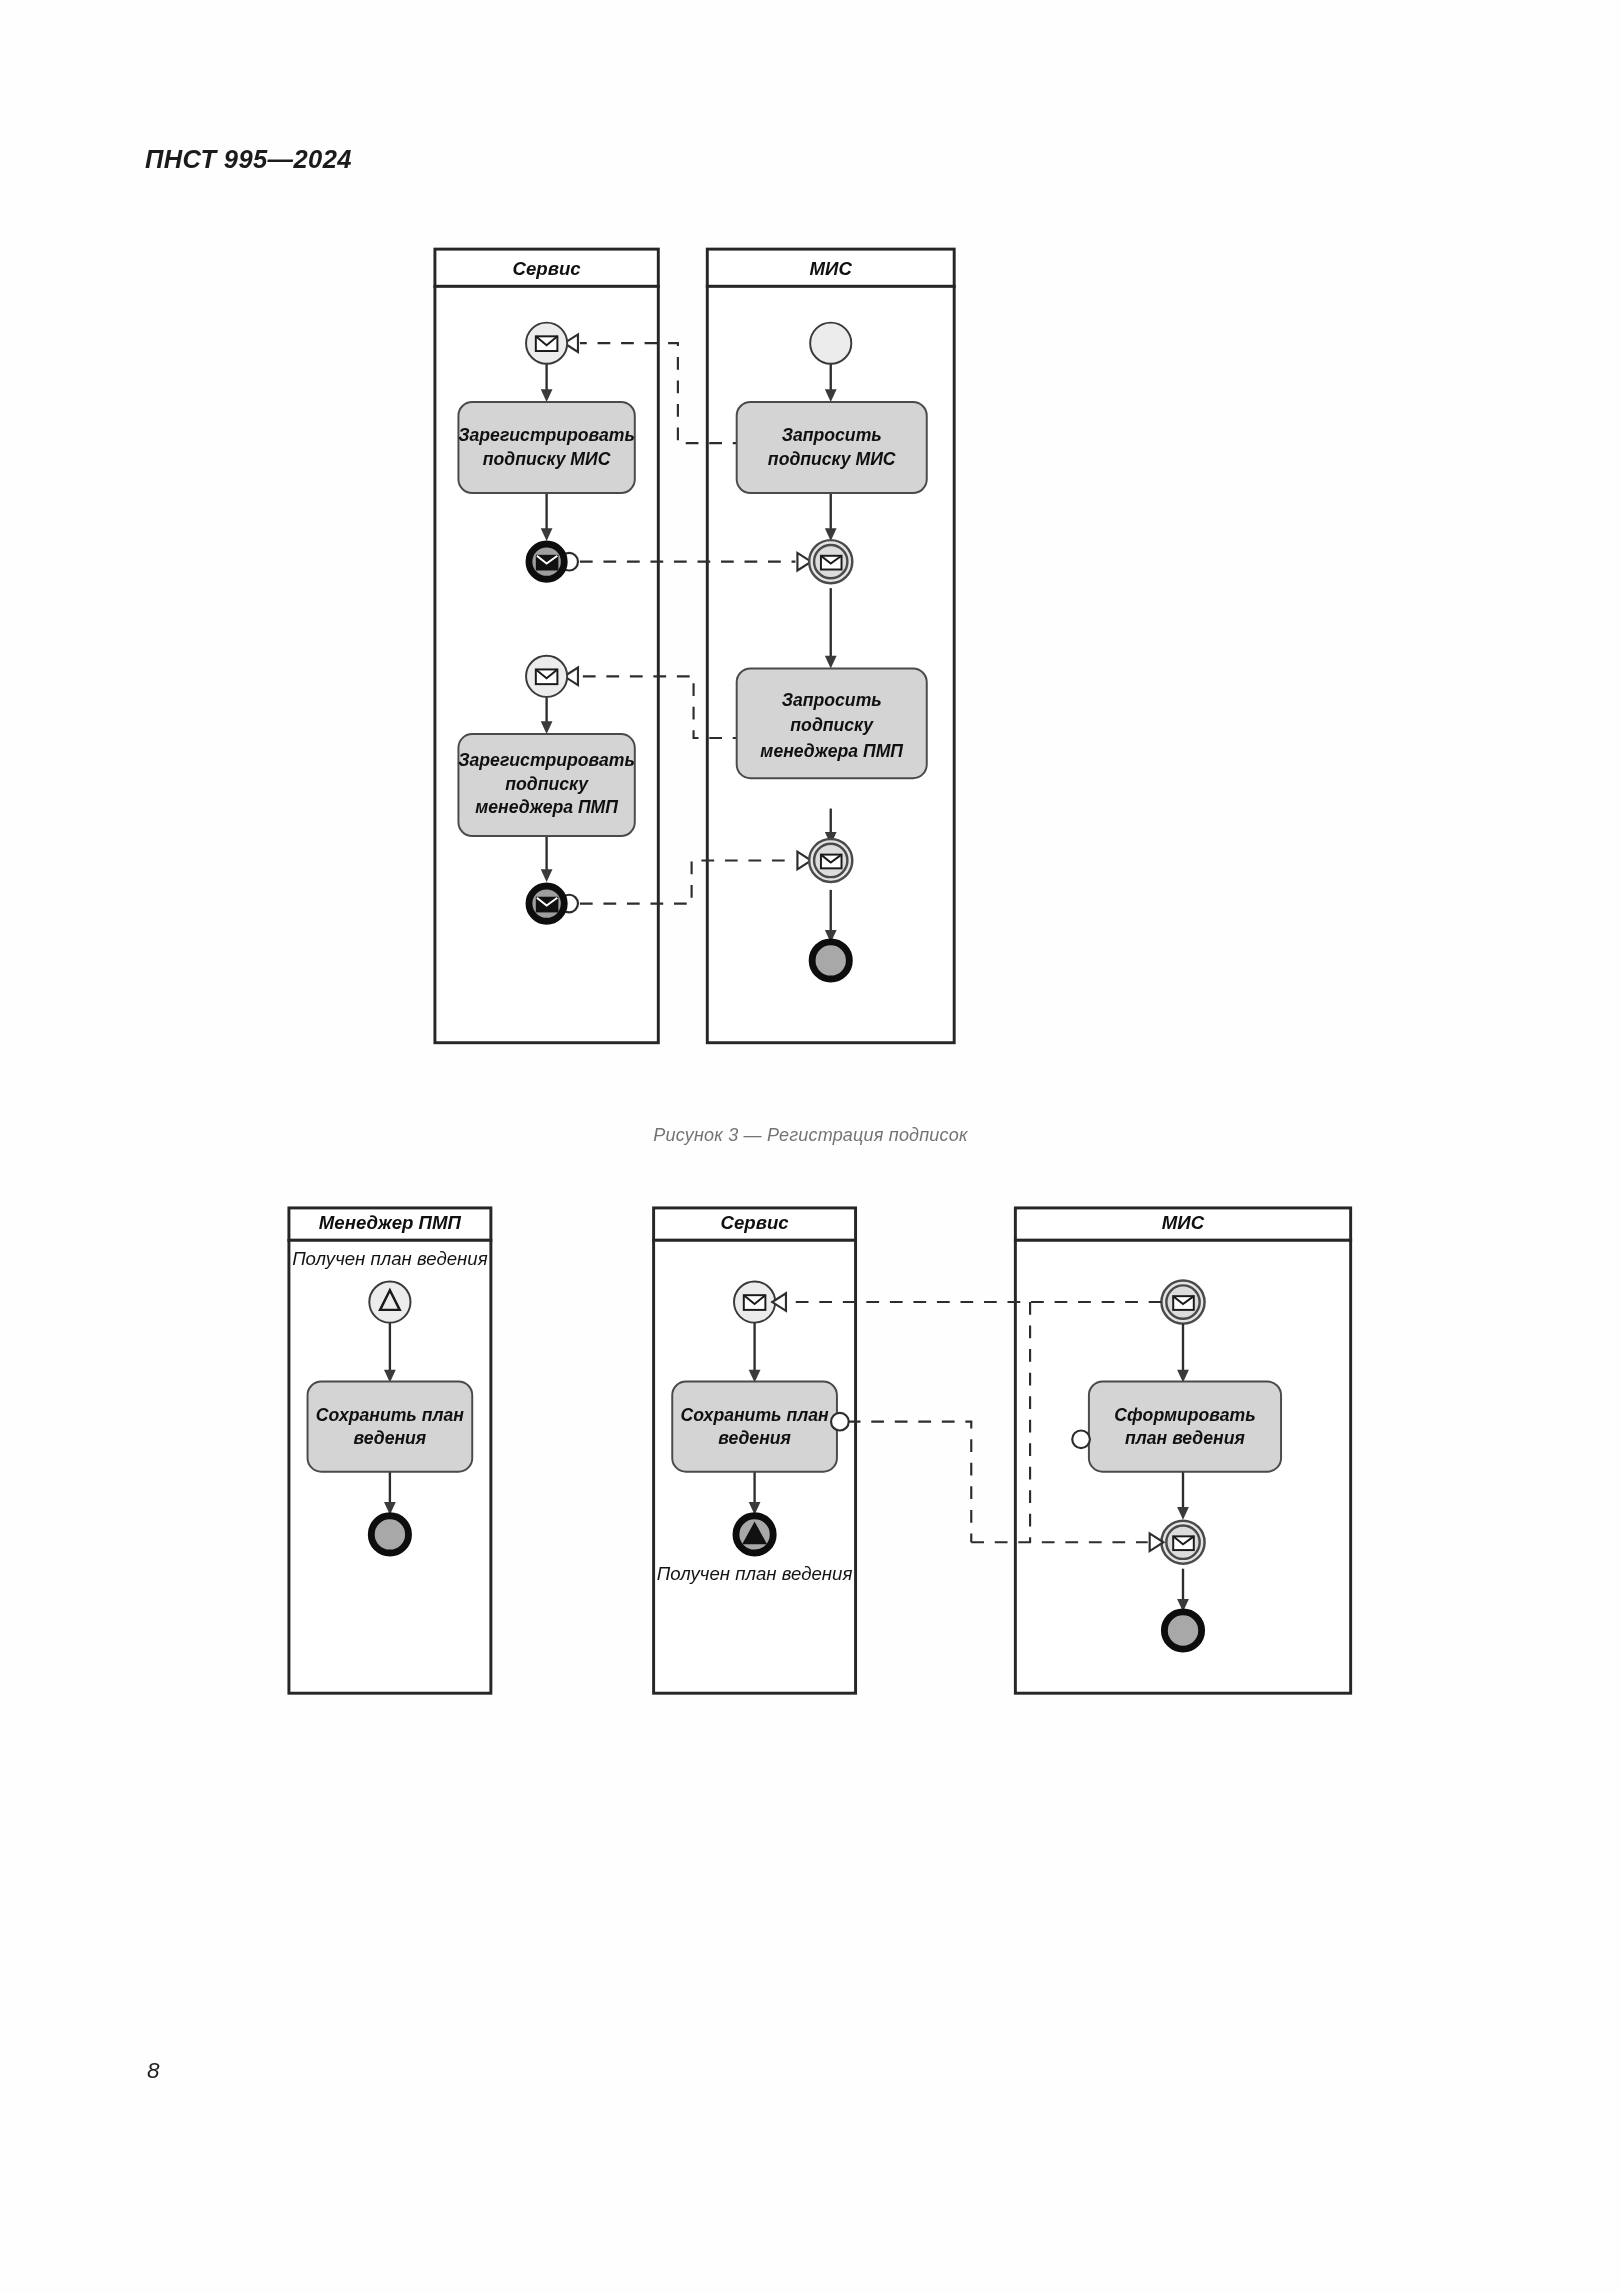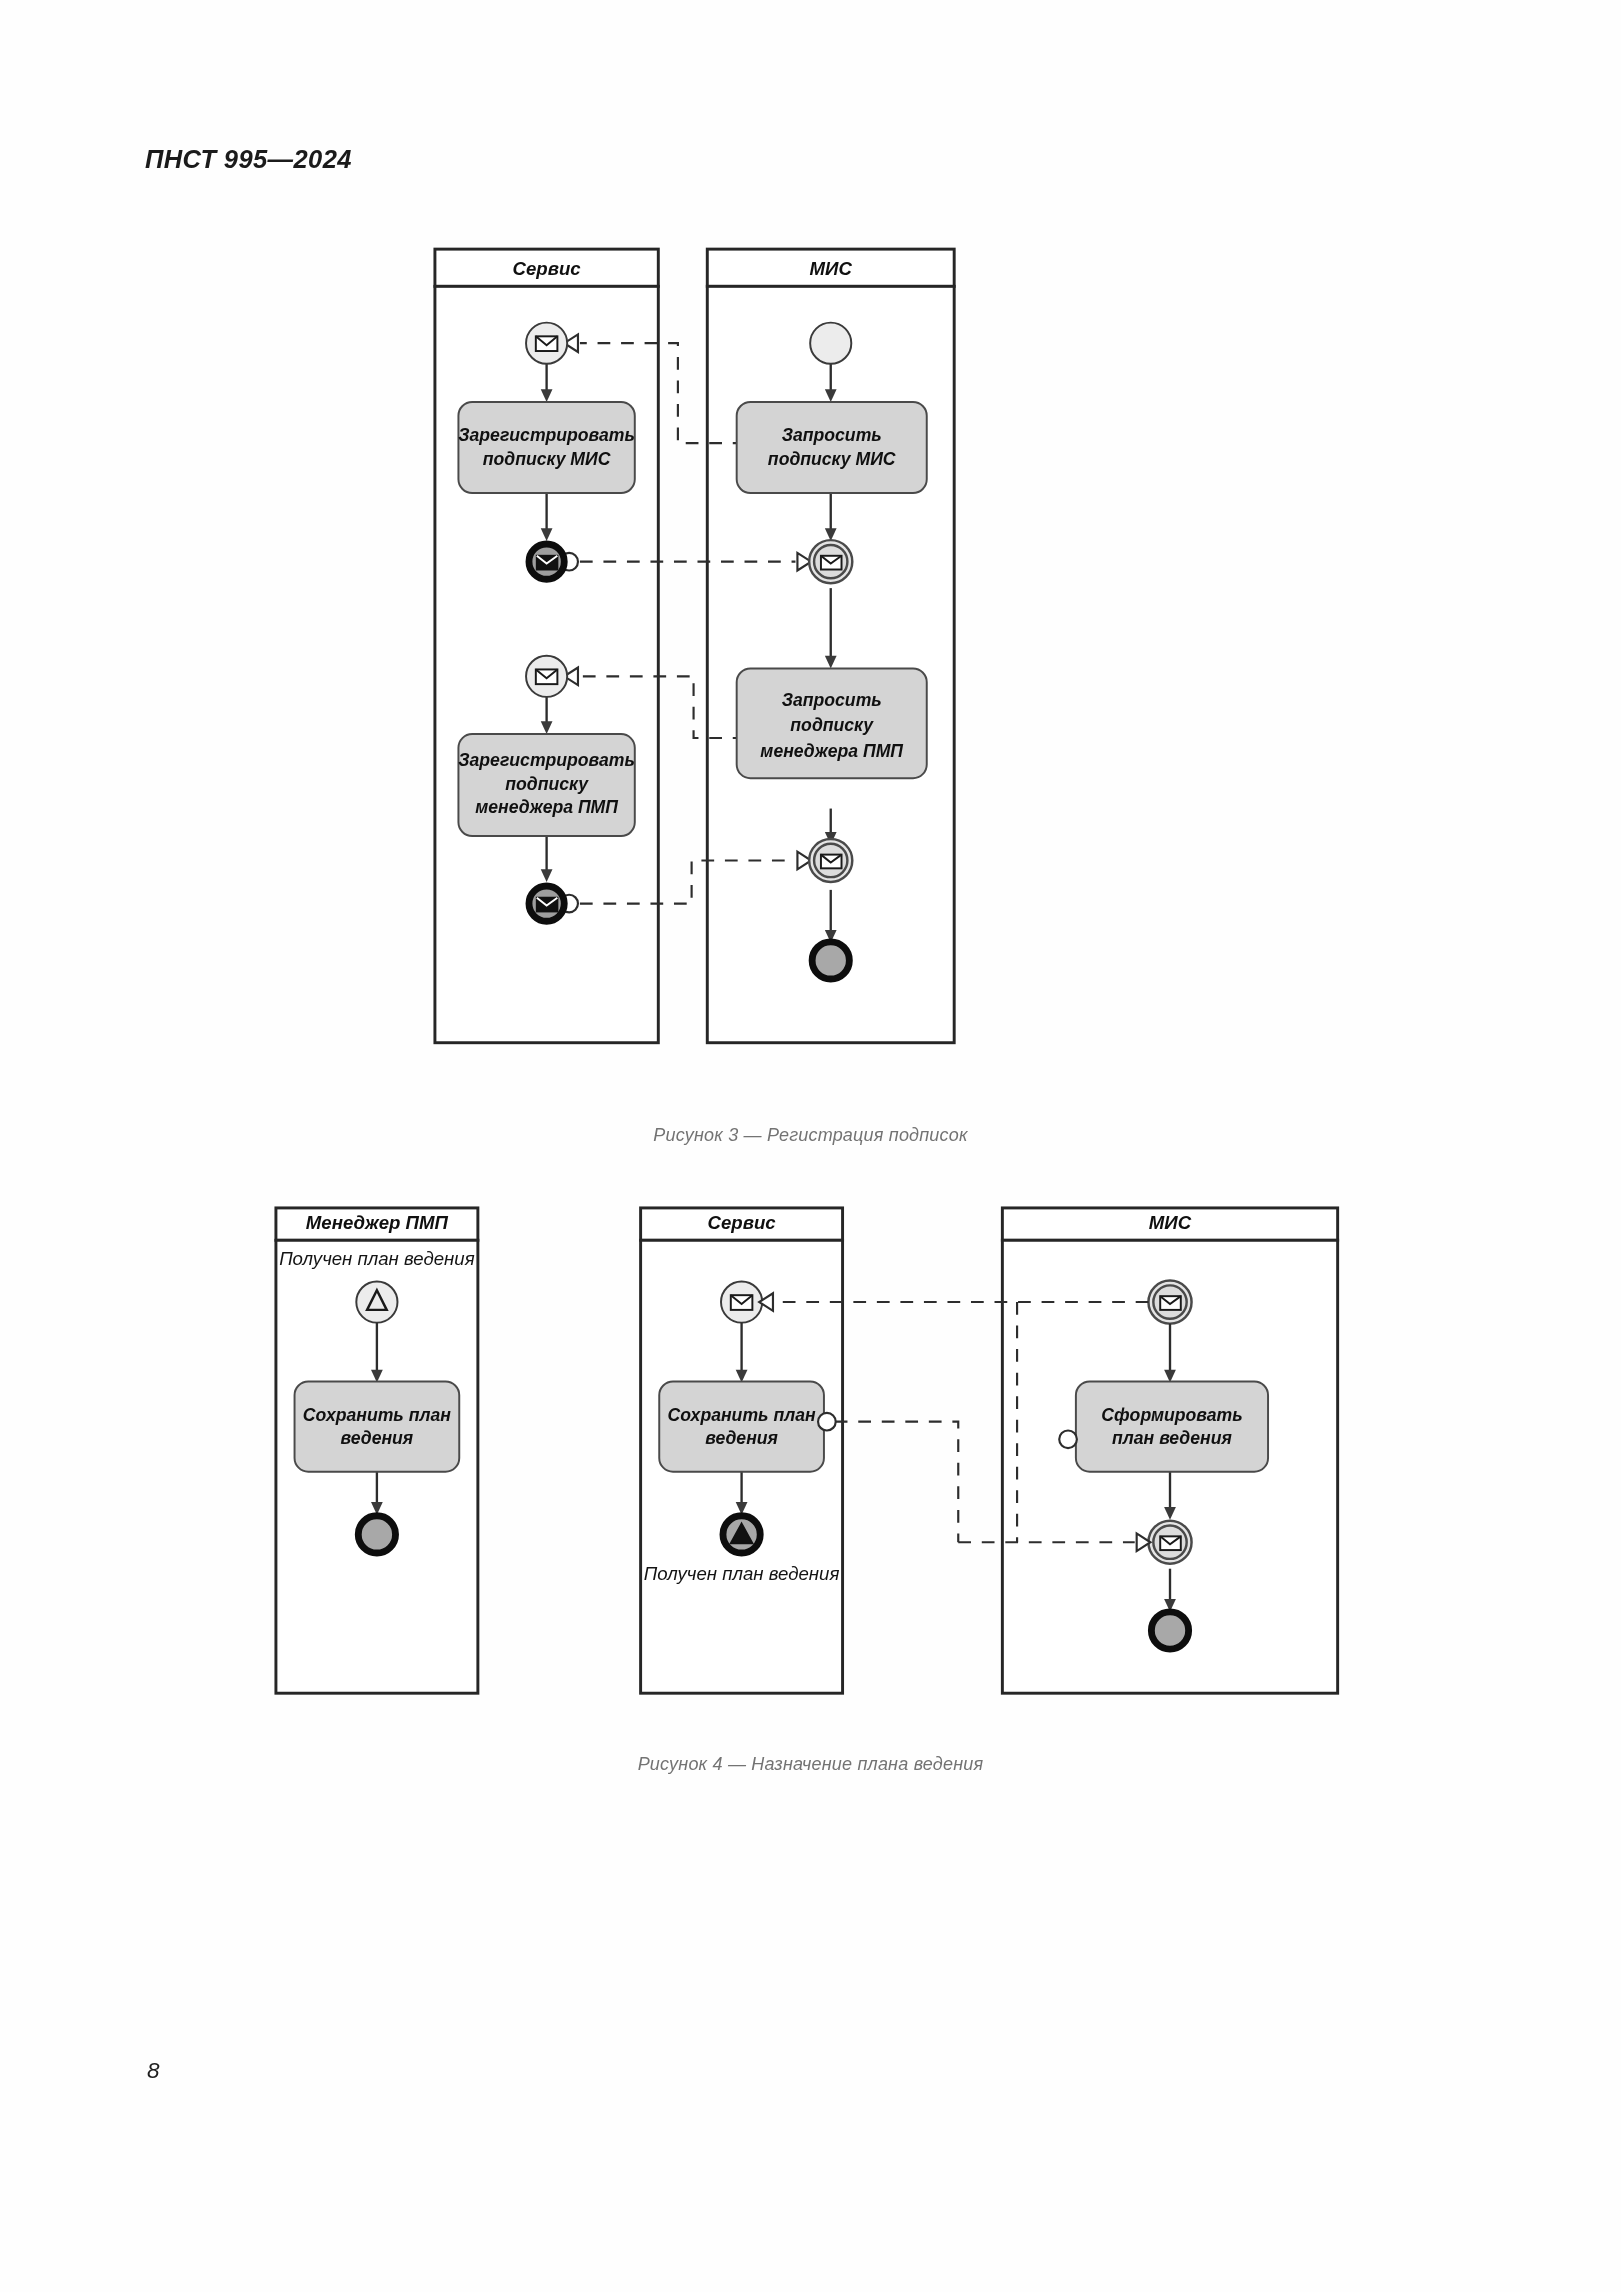--- a/index.html
+++ b/index.html
@@ -44,21 +44,21 @@
     position: absolute;
     left: 147px;
     top: 2058px;
     font-size: 22.5px;
     color: #1f1f1f;
   }
   .diagram-wrap {
     position: absolute;
   }
   #diagram-registration { left: 431px; top: 245px; }
-  #diagram-assignment { left: 272px; top: 1204px; }
+  #diagram-assignment { left: 285px; top: 1204px; }
   svg { display: block; }
   .pool-rect {
     fill: #ffffff;
     stroke: #262626;
     stroke-width: 3;
   }
   .pool-header-rect {
     fill: #ffffff;
     stroke: #262626;
     stroke-width: 3;
@@ -427,18 +427,17 @@
         <path class="msg-flow" d="M 760 100 L 760 345"></path>
 
         <path class="msg-flow" d="M 700 345 L 880 345"></path>
         <polygon class="msg-arrow-open" points="882,336 882,354 896,345"></polygon>
         <path class="msg-flow" d="M 700 240 L 700 345"></path>
       </g>
 
     </svg>
   </div>
 
-  <div class="figure-caption" id="caption-fig4">Рисунок 4 — Назначение плана ведения</div>
 
   <div class="page-number">8</div>
 
 </div>
 
 
 </body></html>

